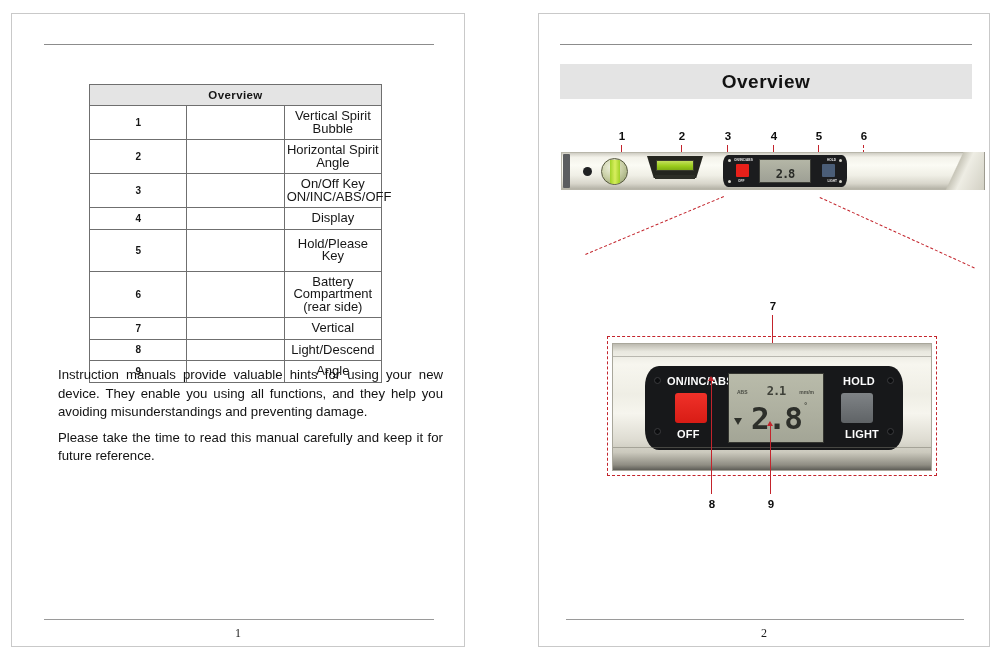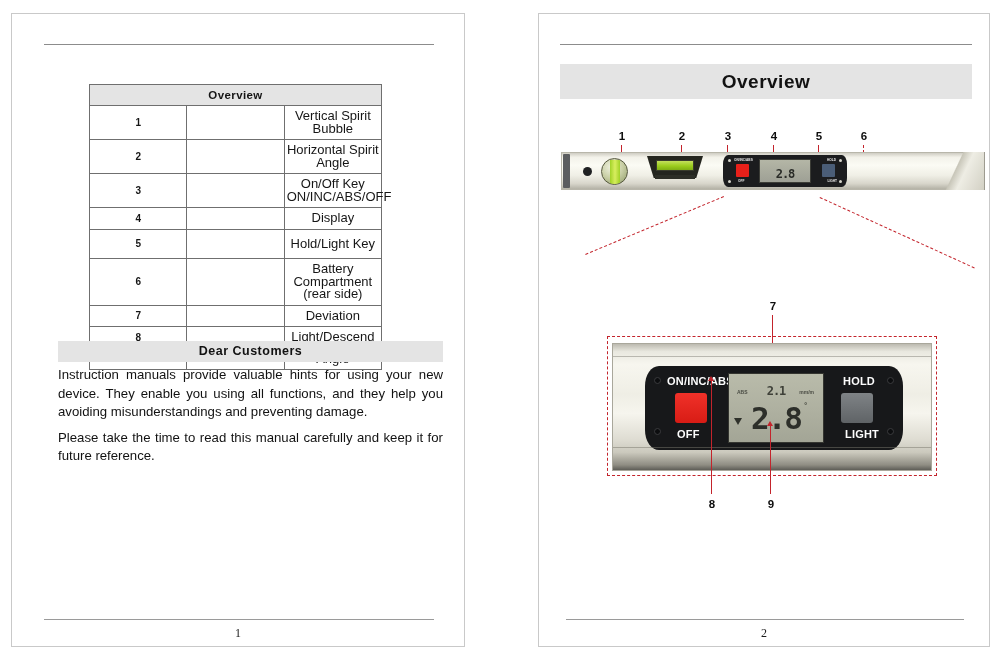--- a/index.html
+++ b/index.html
@@ -358,46 +358,45 @@
           <td class="desc">On/Off Key<br>ON/INC/ABS/OFF</td>
         </tr>
         <tr>
           <td class="num">4</td>
           <td class="blank"></td>
           <td class="desc">Display</td>
         </tr>
         <tr>
           <td class="num">5</td>
           <td class="blank"></td>
-          <td class="desc" style="padding:8px 2px;">Hold/Light Key</td>
+          <td class="desc" style="padding:8px 2px;">Hold/Please Key</td>
         </tr>
         <tr>
           <td class="num">6</td>
           <td class="blank"></td>
           <td class="desc">Battery Compartment<br>(rear side)</td>
         </tr>
         <tr>
           <td class="num">7</td>
           <td class="blank"></td>
-          <td class="desc">Deviation</td>
+          <td class="desc">Vertical</td>
         </tr>
         <tr>
           <td class="num">8</td>
           <td class="blank"></td>
           <td class="desc">Light/Descend</td>
         </tr>
         <tr>
           <td class="num">9</td>
           <td class="blank"></td>
           <td class="desc">Angle</td>
         </tr>
       </tbody>
         </table>
 
-      <div class="banner" style="left:46px; top:327px; width:385px; height:21px; line-height:21px; font-size:12.5px;">Dear Customers</div>
 
       <div id="customers-body">
         <p>Instruction manuals provide valuable hints for using your new device. They enable you using all functions, and they help you avoiding misunderstandings and preventing damage.</p>
         <p>Please take the time to read this manual carefully and keep it for future reference.</p>
       </div>
 
       <div class="footer-rule" style="left:32px; top:605px; width:390px;"></div>
       <div class="page-number" style="top:612px;">1</div>
     </div>
   </div>

